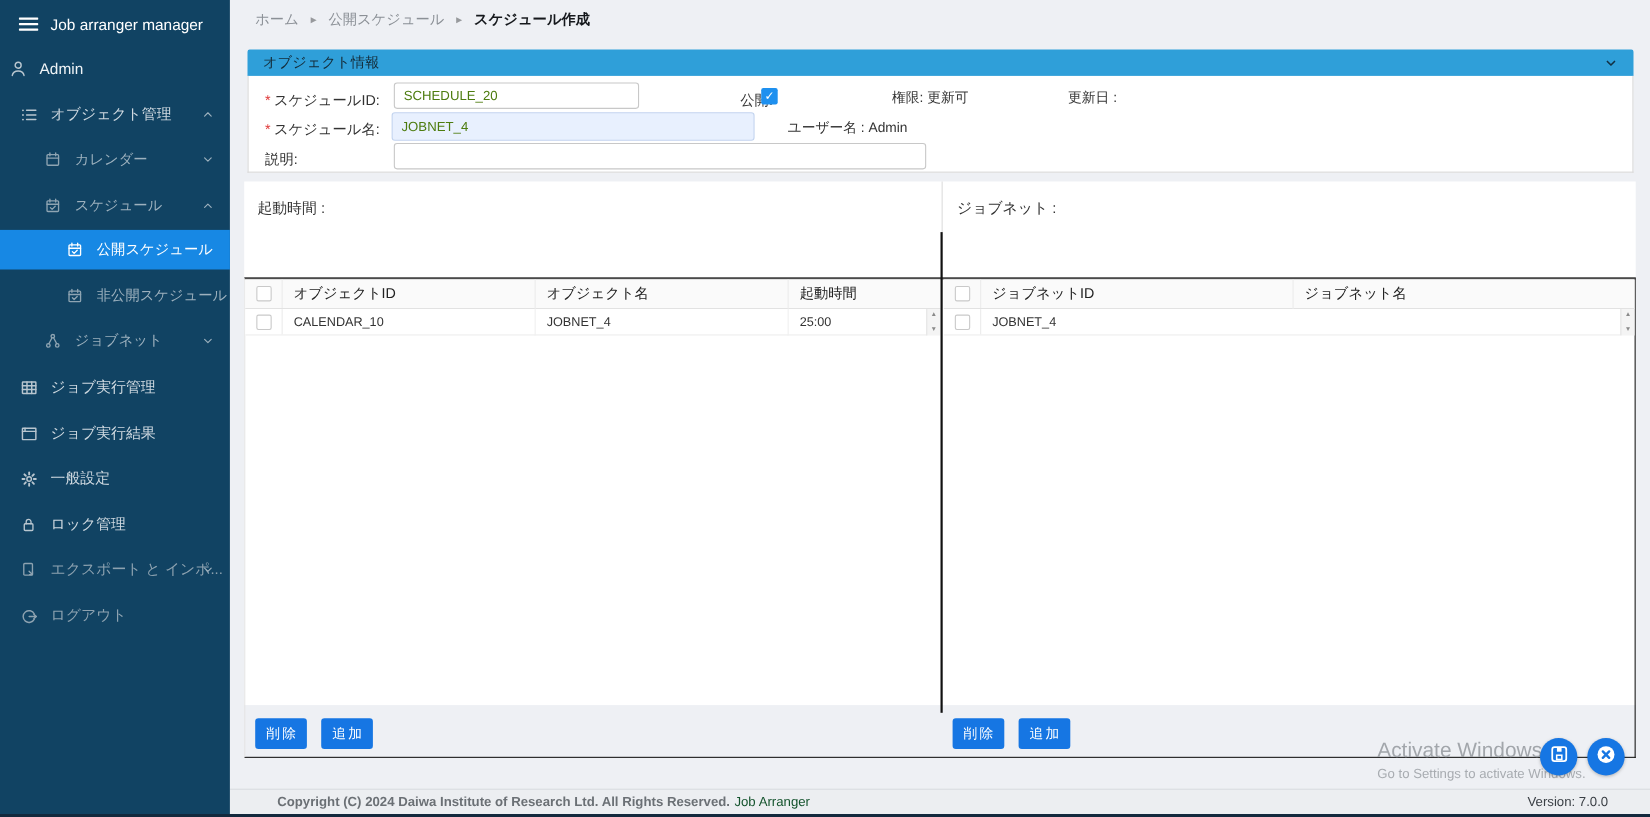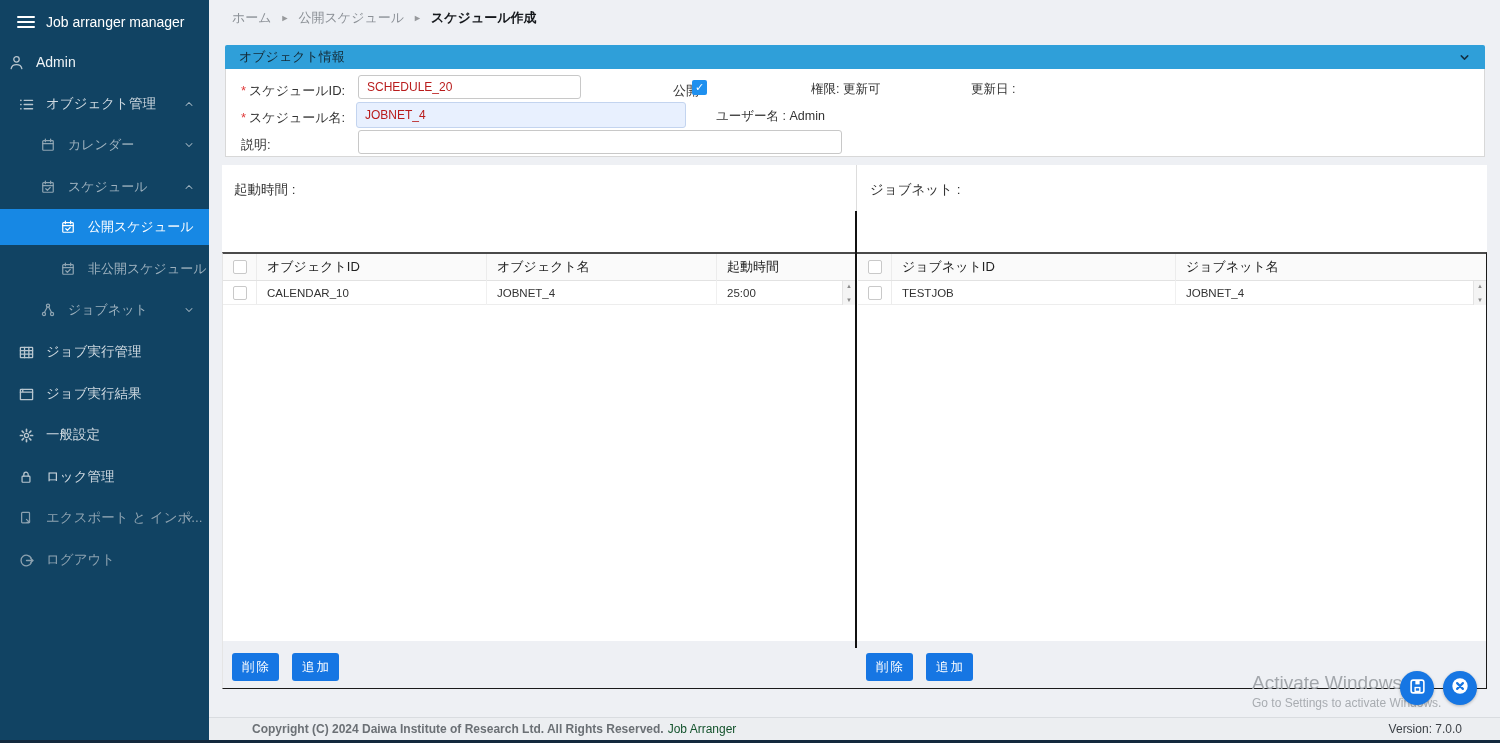--- a/index.html
+++ b/index.html
@@ -36,21 +36,21 @@
   .breadcrumb .current { color:#15181c; font-weight:bold; }
   
   .panel-header { position:absolute; left:225px; top:45px; width:1260px; height:24px; background:#2f9fd9;
     display:flex; align-items:center; padding:0 14px; font-size:13px; color:#142a36; border-radius:2px 2px 0 0; z-index:2;}
   .panel-header .chev2 { margin-left:auto; display:inline-flex; }
   .panel-header svg { stroke:#123043; fill:none; stroke-width:1.8; stroke-linecap:round; stroke-linejoin:round;}
   .panel-body { position:absolute; left:225px; top:69px; width:1260px; height:88px; background:#ffffff;
     border:1px solid #d8d8d8; border-top:none; z-index:2;}
   .flabel { position:absolute; font-size:13px; color:#333; }
   .req { color:#e03c3c; margin-right:3px; }
-  .tinput { position:absolute; border:1px solid #c8c8c8; border-radius:3px; font-size:12px; color:#b91c1c;
+  .tinput { position:absolute; border:1px solid #c8c8c8; border-radius:3px; font-size:12px; color:#4d7c0f;
     padding:0 8px; font-family:"Liberation Sans","DejaVu Sans",sans-serif; background:#fff; outline:none;}
   .tinput.hl { background:#e8f0fe; border-color:#c3d4ef; }
   .cbx { position:absolute; width:15px; height:15px; background:#1e90ef; border-radius:2px; display:flex;
     align-items:center; justify-content:center; cursor:pointer; }
   .cbx::after { content:"✓"; color:#fff; font-size:11px; font-weight:bold; }
   .meta { position:absolute; font-size:12.5px; color:#333; }
   
   .content { position:absolute; left:222px; top:165px; width:1265px; height:476px; background:#ffffff; z-index:2;}
   .pane-label { position:absolute; top:16px; font-size:13.5px; color:#333; }
   .label-divider { position:absolute; left:634px; top:0; width:1px; height:46px; background:#dddddd; }
@@ -322,21 +322,20 @@
       <span class="ckcol">
           <span class="ecbx"></span>
         </span>
       <span class="th" style="width:284px;">ジョブネットID</span>
       <span class="th" style="width:310px; border-right:none;">ジョブネット名</span>
     </div>
     <div class="trow" style="left:635px; width:615px;">
       <span class="ckcol">
           <span class="ecbx"></span>
         </span>
-      <span class="td" style="width:284px;">TESTJOB</span>
       <span class="td" style="width:297px; border-right:none;">JOBNET_4</span>
     </div>
     <div class="mini-scroll" style="left:1250px; top:27px;">
       <span>▲</span>
       <span>▼</span>
     </div>
   </div>
   <div class="mid-divider"></div>
 </div>
 

